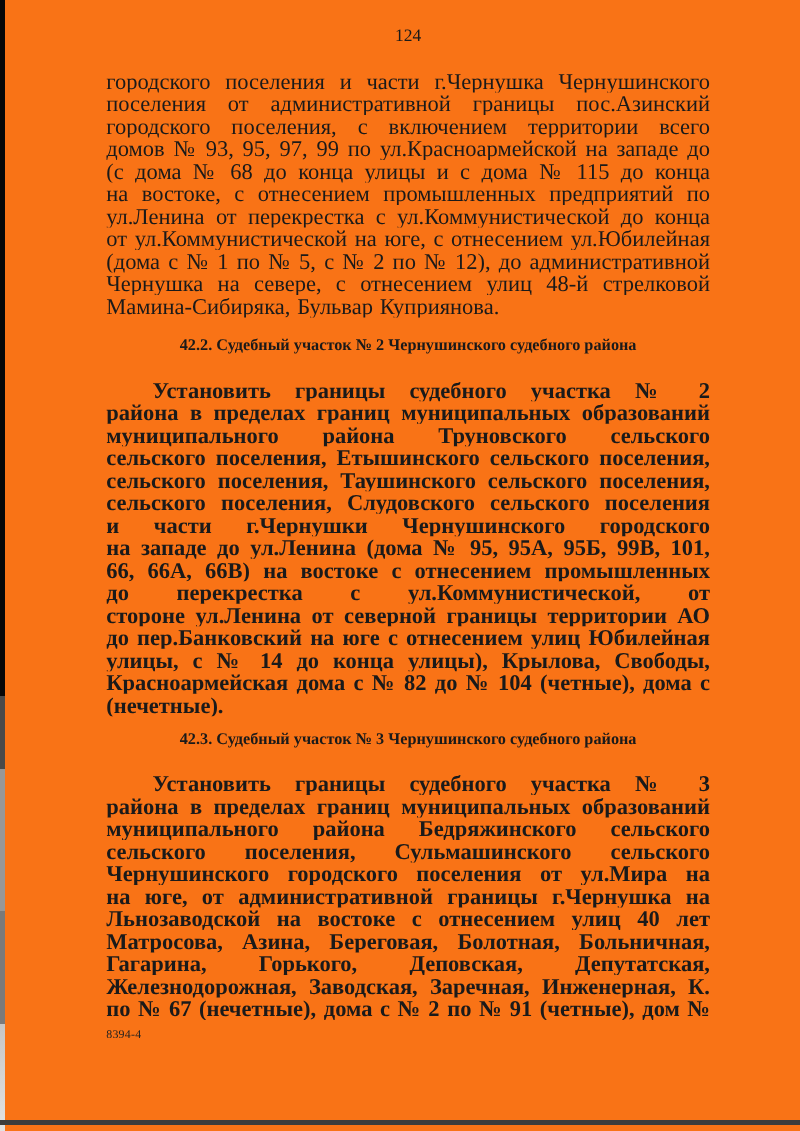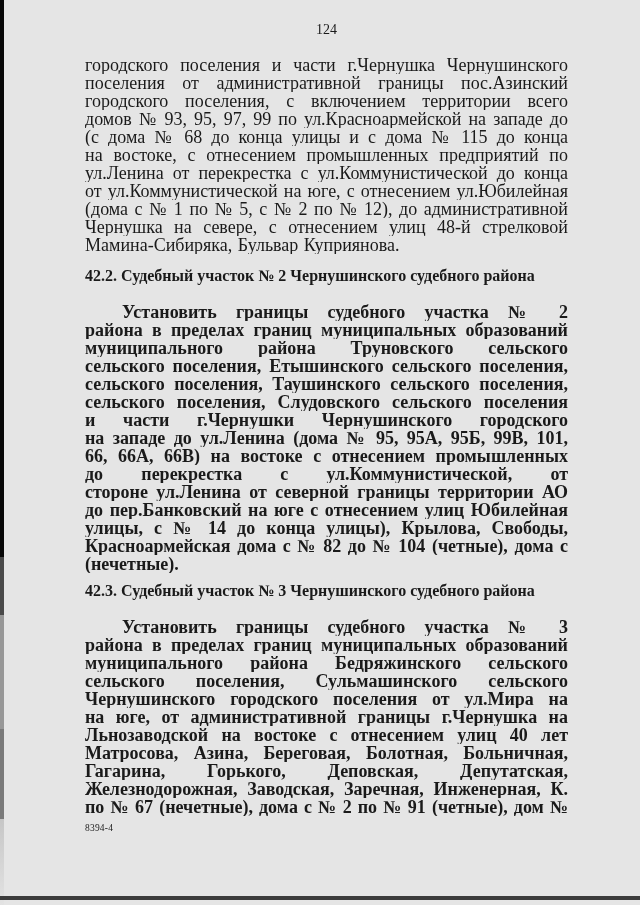--- a/index.html
+++ b/index.html
@@ -4,21 +4,21 @@
 <style>
   html, body {
     margin: 0;
     padding: 0;
     background: #ffffff;
   }
   .page {
     position: relative;
     width: 640px;
     height: 905px;
-    background: #e5e5e5;
+    background: #f97316;
     overflow: hidden;
     font-family: "Liberation Serif", "DejaVu Serif", serif;
     color: #1a1a1a;
   }
   .left-scan-bar {
     position: absolute;
     left: 0;
     top: 0;
     width: 4px;
     height: 100%;
@@ -62,24 +62,24 @@
     word-spacing: 1px;
   }
   .line-last {
     text-align-last: left;
   }
   .indent-first .line:first-child {
     text-indent: 37px;
   }
   .section-heading {
     margin: 0;
-    font-size: 16px;
+    font-size: 13px;
     line-height: 18px;
     font-weight: bold;
-    text-align: left;
+    text-align: center;
   }
   .heading-2 { margin-top: 13px; }
   .heading-3 { margin-top: 9px; }
   .footer-code {
     margin-top: 7px;
     font-size: 9.5px;
     line-height: 11px;
     letter-spacing: 0.2px;
     color: #222222;
   }

